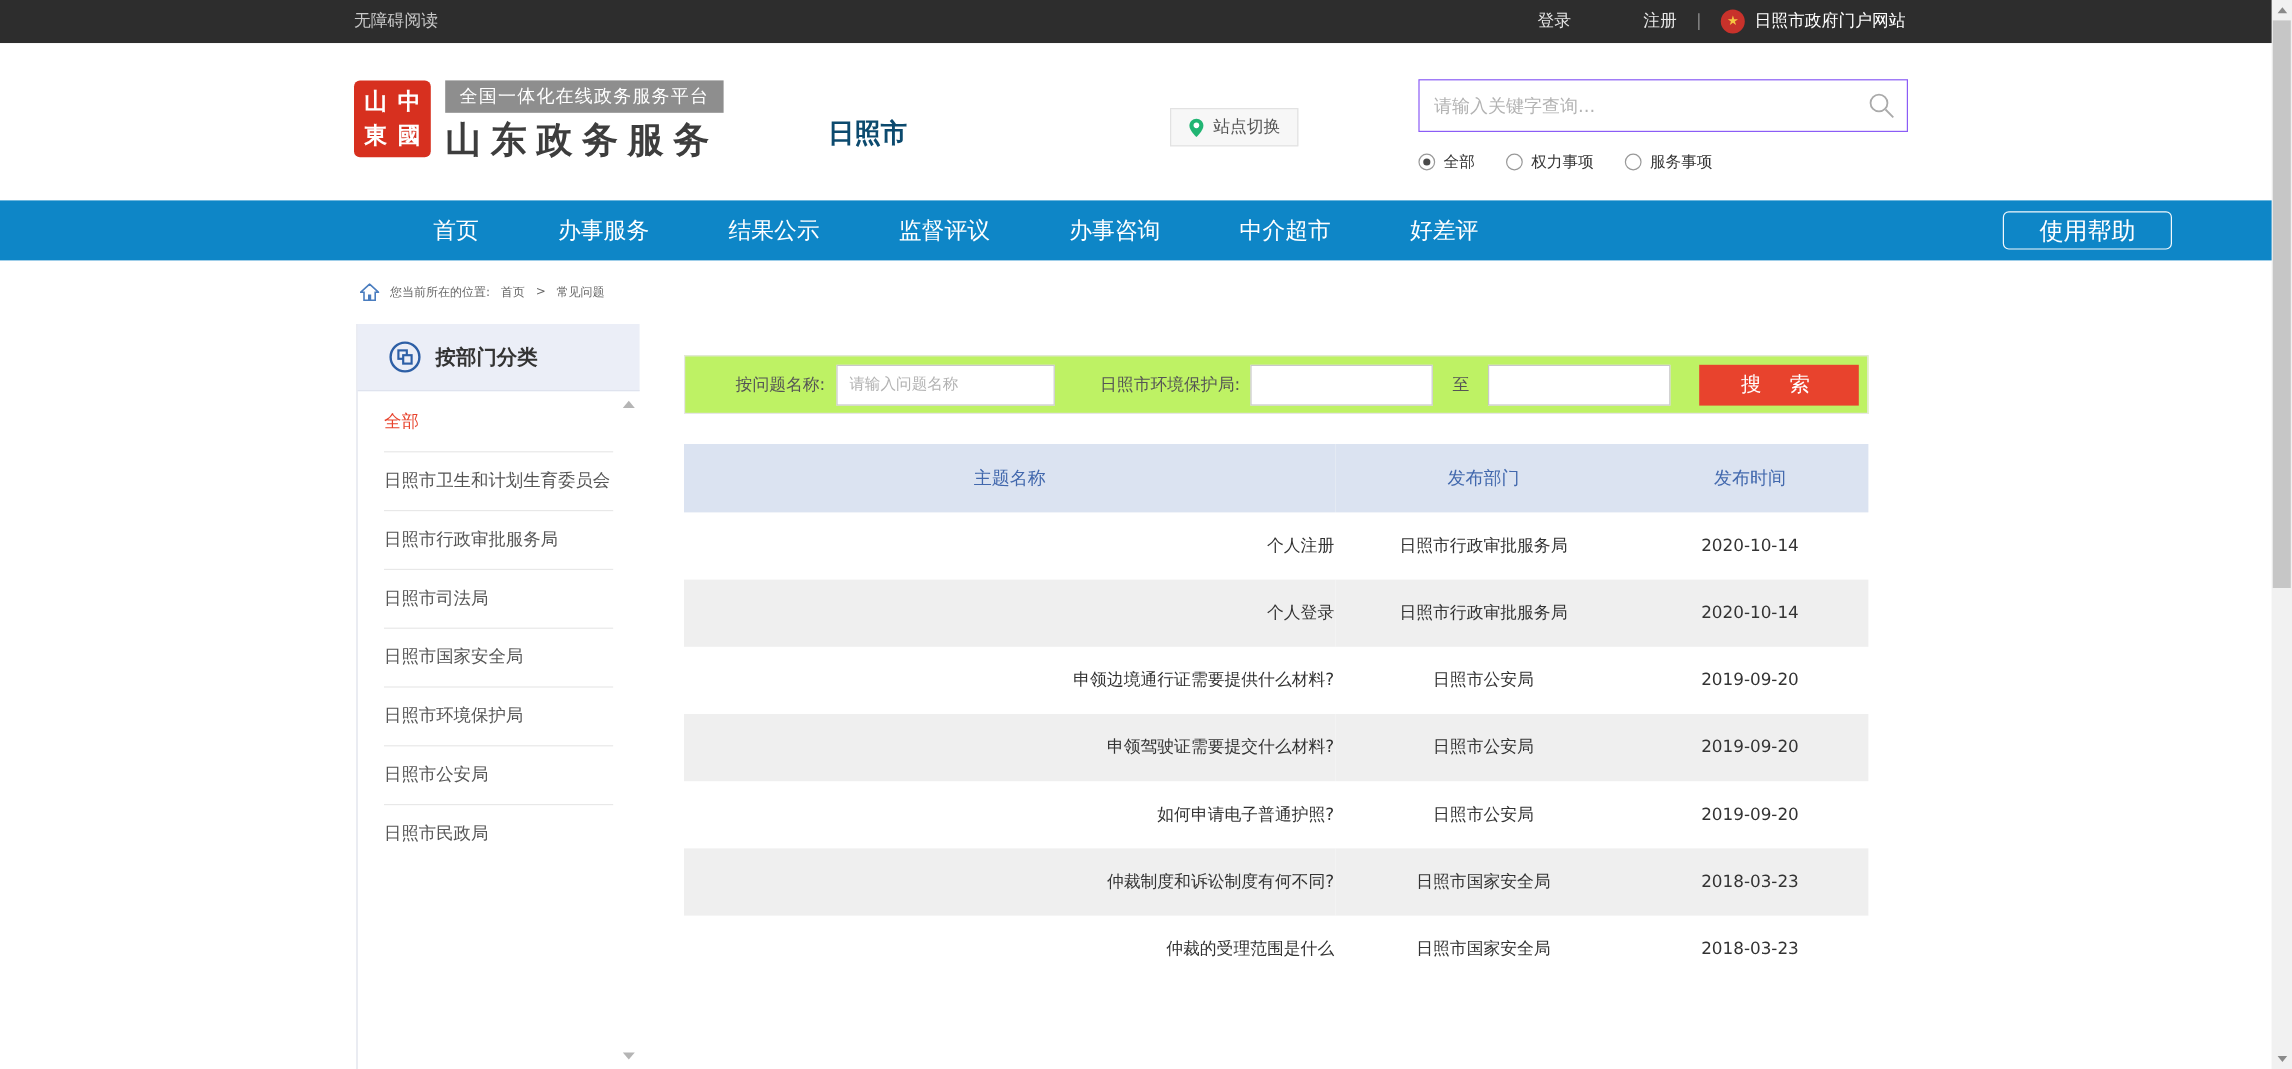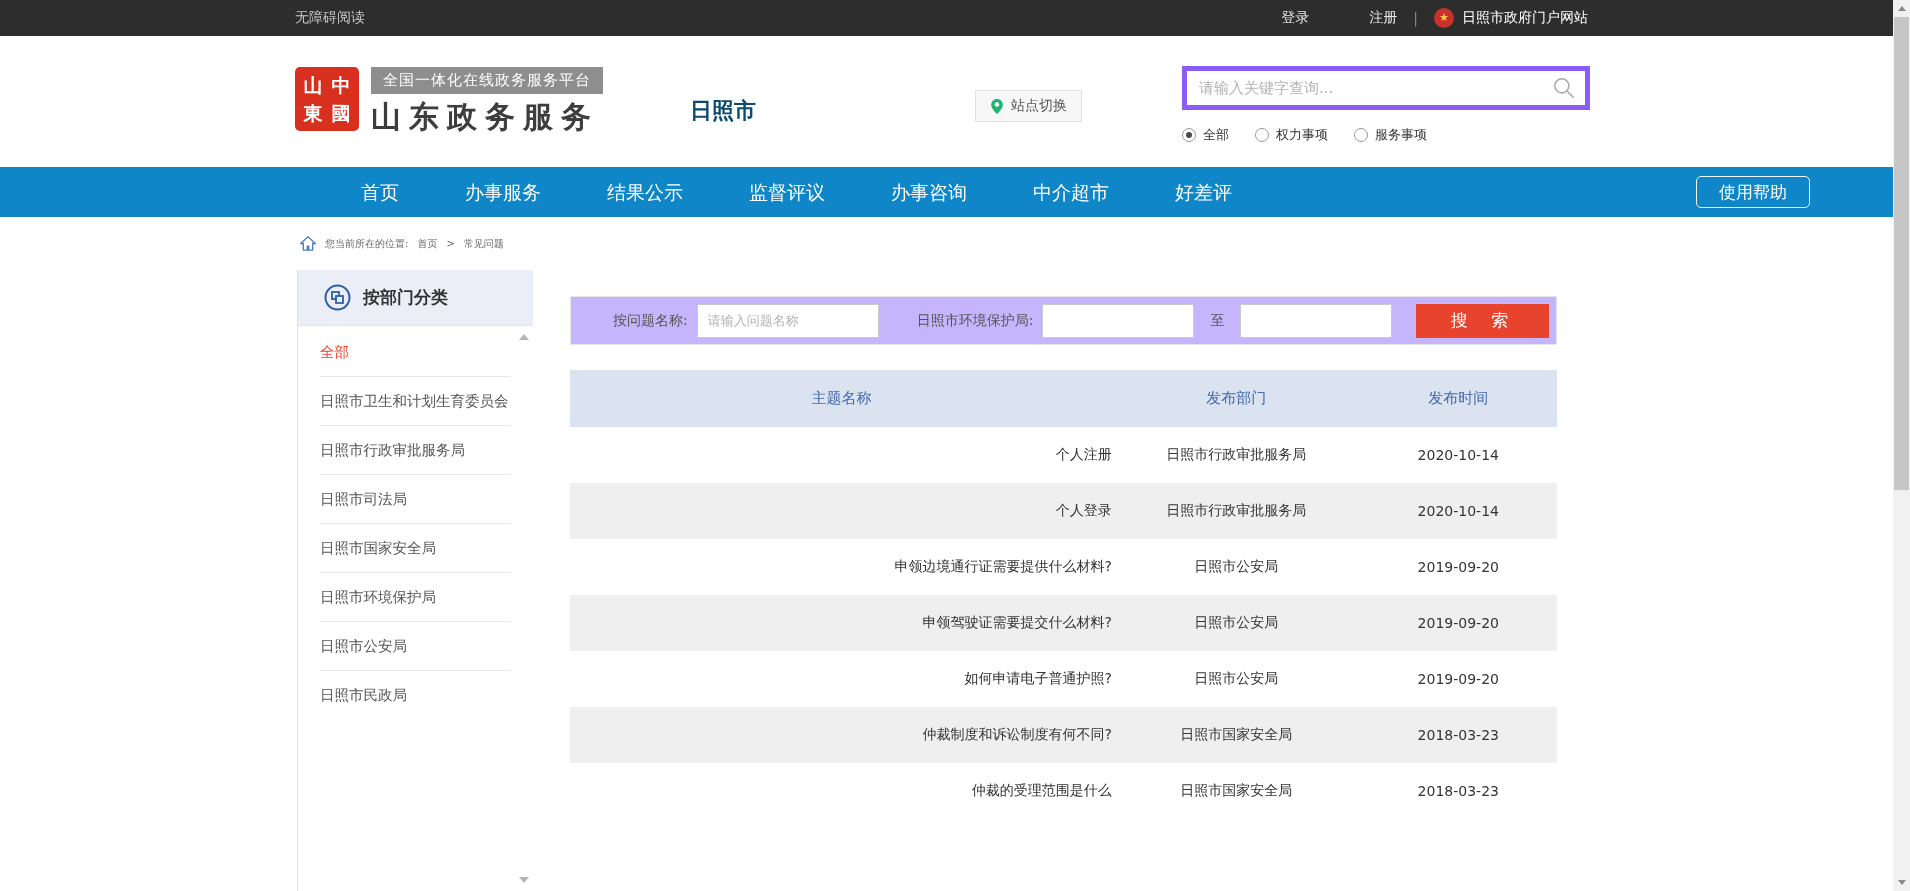--- a/index.html
+++ b/index.html
@@ -27,39 +27,39 @@
           color:#fff; font-weight:bold; font-size:19px; line-height:1; }
   .logo-text { margin-left:12px; }
   .platform-tag { display:inline-block; background:#8e8e8e; color:#fff; font-size:15px;
                   padding:4px 12px; letter-spacing:1px; }
   .brand { font-size:30px; font-weight:bold; color:#3d3d3d; letter-spacing:8px; margin-top:3px; }
   .city { position:absolute; left:690px; top:60px; font-size:22px; font-weight:bold; color:#0c4a6e; }
   .site-switch { position:absolute; left:975px; top:54px; height:32px; padding:0 14px;
                  background:#f7f7f7; border:1px solid #e2e2e2; display:flex; align-items:center;
                  gap:7px; font-size:14px; color:#555; cursor:pointer; }
   .search-box { position:absolute; left:1182px; top:30px; width:408px; height:44px;
-                border:5px solid #8b5cf6; display:flex; align-items:center; background:#fff; }
+                border:1px solid #8b5cf6; display:flex; align-items:center; background:#fff; }
   .search-box input { flex:1; border:none; outline:none; font-size:15px; padding:0 12px;
                       color:#333; font-family:inherit; background:transparent; }
   .search-box input::placeholder { color:#b3b3b3; }
   .mag-icon { margin-right:8px; cursor:pointer; display:flex; }
   .radio-row { position:absolute; left:1182px; top:90px; display:flex; align-items:center;
                gap:26px; font-size:13px; color:#333; }
   .radio-opt { display:flex; align-items:center; cursor:pointer; }
   .radio-dot { width:14px; height:14px; border:1px solid #999; border-radius:50%;
                margin-right:7px; position:relative; background:#fff; }
   .radio-dot.checked::after { content:''; position:absolute; left:3px; top:3px; right:3px; bottom:3px;
                background:#4a4a4a; border-radius:50%; }
 
   
   .nav { position:absolute; top:167px; left:0; width:100%; height:50px; background:#0e86c7; }
   .nav-items { display:flex; margin-left:328px; height:50px; align-items:center; }
   .nav-item { color:#fff; font-size:19px; padding:0 33px; line-height:50px; cursor:pointer; white-space:nowrap; }
-  .help-btn { position:absolute; right:100px; top:9px; width:114px; height:32px;
-              border:1px solid rgba(255,255,255,.95); border-radius:5px; color:#fff; font-size:17px;
+  .help-btn { position:absolute; right:100px; top:9px; width:141px; height:32px;
+              border:1px solid rgba(255,255,255,.95); border-radius:5px; color:#fff; font-size:20px;
               display:flex; align-items:center; justify-content:center; cursor:pointer;font-family:Liberation Mono, monospace; }
 
   
   .breadcrumb { position:absolute; top:236px; left:300px; display:flex; align-items:center;
                 gap:9px; font-size:10px; color:#666; }
   .crumb-link { color:#666; cursor:pointer; }
 
   
   .sidebar { position:absolute; left:297px; top:270px; width:236px; height:621px;
              border-left:1px solid #dde0ea; background:#fff; }
@@ -73,21 +73,21 @@
   .side-item.active { color:#e8432d; }
   .scroll-up-arrow { position:absolute; right:4px; top:8px; width:0; height:0;
                border-left:5px solid transparent; border-right:5px solid transparent;
                border-bottom:6px solid #b5b5b5; cursor:pointer; }
   .scroll-down-arrow { position:absolute; right:4px; bottom:8px; width:0; height:0;
                border-left:5px solid transparent; border-right:5px solid transparent;
                border-top:6px solid #b5b5b5; cursor:pointer; }
 
   
   .main { position:absolute; left:570px; top:296px; width:987px; }
-  .filter-box { height:49px; border:1px solid #e6e6e6; background:#c4b5fd;
+  .filter-box { height:49px; border:1px solid #e6e6e6; background:#bef264;
                 display:flex; align-items:center; padding:0 7px 0 42px; font-size:14px; color:#555; }
   .f-label { margin-right:9px; white-space:nowrap; }
   .name-input { width:182px; height:34px; border:1px solid #c9c9c9; padding:0 10px; font-size:13px;
                 margin-right:38px; font-family:inherit; outline:none; color:#333; }
   .name-input::placeholder { color:#b3b3b3; }
   .date-input { width:152px; height:34px; border:1px solid #c9c9c9; padding:0 8px;
                 font-family:inherit; outline:none; font-size:13px; }
   .to-label { margin:0 16px; }
   .search-btn { margin-left:auto; width:133px; height:34px; background:#e8432d; color:#fff;
                 font-size:17px; border:none; letter-spacing:9px; padding-left:9px;

